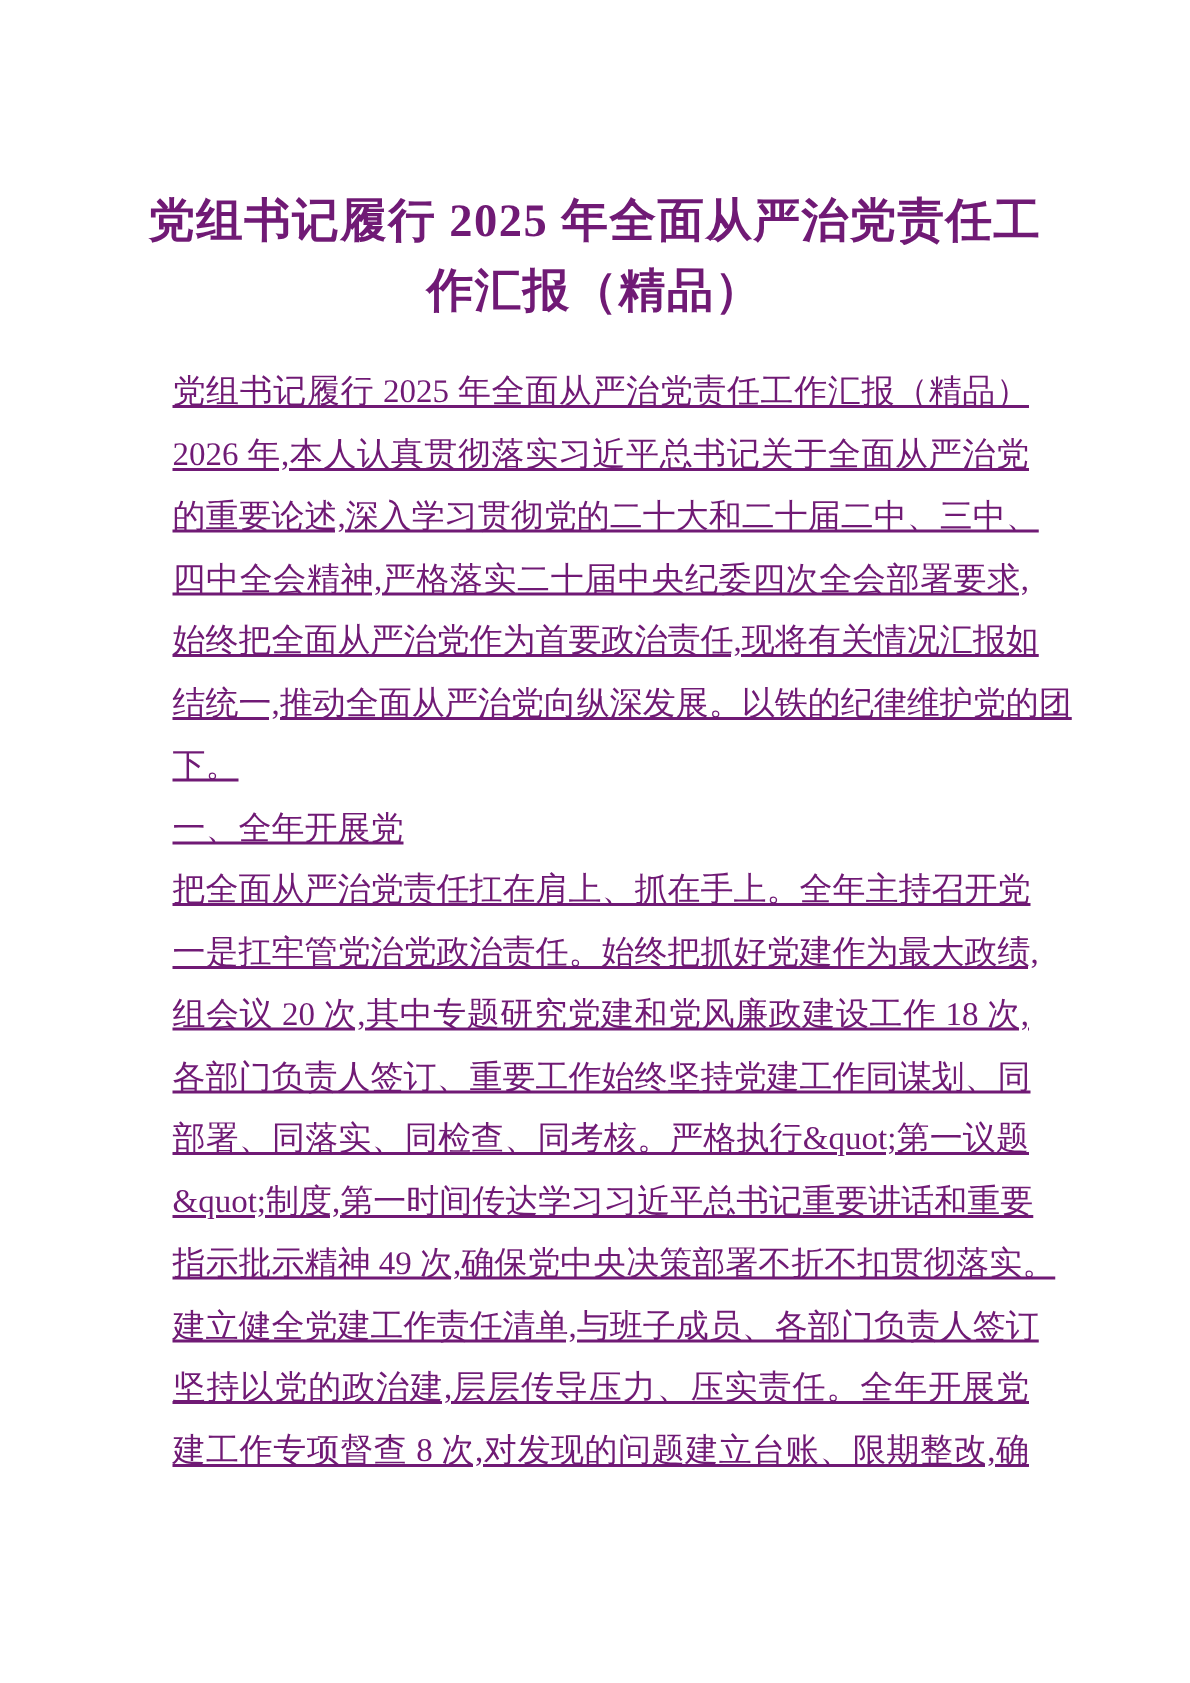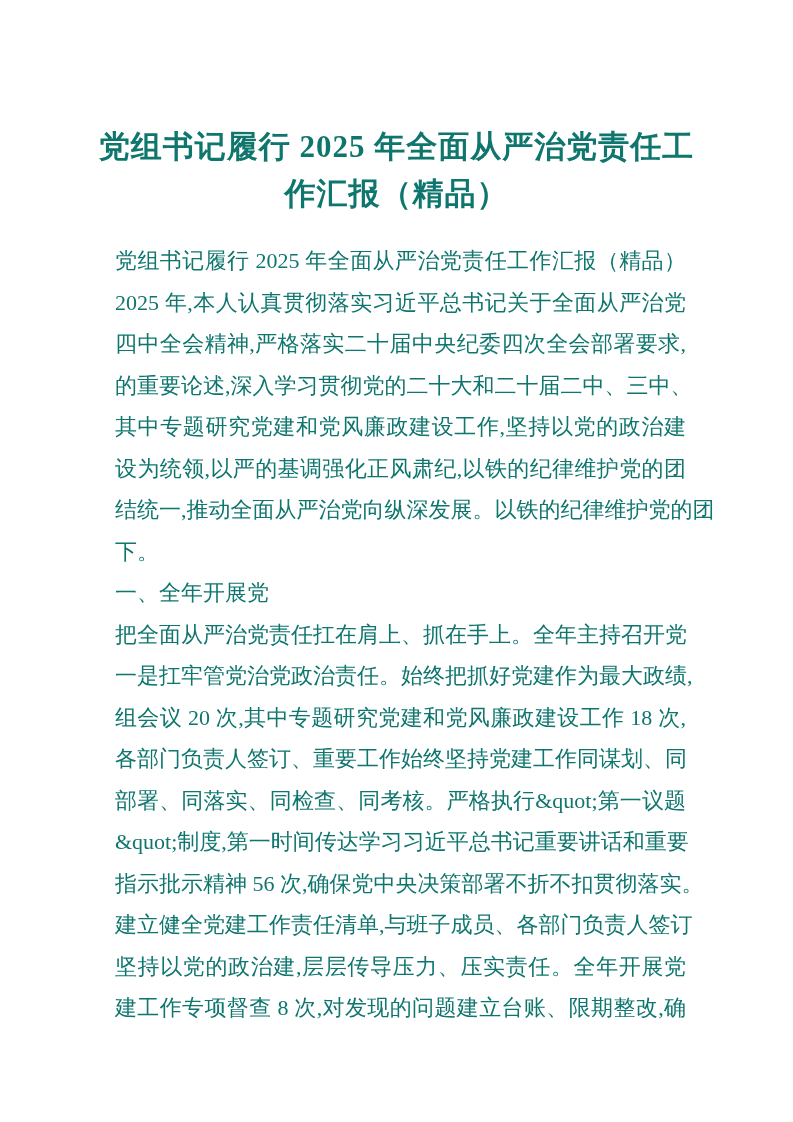--- a/index.html
+++ b/index.html
@@ -1,21 +1,21 @@
 <!DOCTYPE html>
 <html><head>
 <meta charset="utf-8">
 <style>
   html, body { margin: 0; padding: 0; background: #ffffff; }
   .page {
     position: relative;
     width: 793px;
     height: 1122px;
     background: #ffffff;
-    color: #0f766e;
+    color: #701a75;
     font-family: "Liberation Serif", serif;
     overflow: hidden;
   }
   .doc-title {
     position: absolute;
     top: 123px;
     left: 56px;
     width: 681px;
     text-align: center;
     font-size: 31px;
@@ -30,51 +30,51 @@
     width: 571px;
     font-size: 22px;
     line-height: 41.5px;
   }
   .line {
     height: 41.5px;
     text-align: justify;
     text-align-last: justify;
     text-justify: inter-character;
     white-space: nowrap;
+    text-decoration: underline;
   }
   .line.partial {
     text-align: left;
     text-align-last: left;
   }
 </style>
 </head>
 <body>
 
 <div class="page">
 
   <div class="doc-title">
     <div>党组书记履行 2025 年全面从严治党责任工</div>
     <div>作汇报（精品）</div>
   </div>
 
   <div class="doc-body">
     <div class="line">党组书记履行 2025 年全面从严治党责任工作汇报（精品）</div>
-    <div class="line">2025 年,本人认真贯彻落实习近平总书记关于全面从严治党</div>
+    <div class="line">2026 年,本人认真贯彻落实习近平总书记关于全面从严治党</div>
+    <div class="line">的重要论述,深入学习贯彻党的二十大和二十届二中、三中、</div>
     <div class="line">四中全会精神,严格落实二十届中央纪委四次全会部署要求,</div>
-    <div class="line">的重要论述,深入学习贯彻党的二十大和二十届二中、三中、</div>
-    <div class="line">其中专题研究党建和党风廉政建设工作,坚持以党的政治建</div>
-    <div class="line">设为统领,以严的基调强化正风肃纪,以铁的纪律维护党的团</div>
+    <div class="line">始终把全面从严治党作为首要政治责任,现将有关情况汇报如</div>
     <div class="line">结统一,推动全面从严治党向纵深发展。以铁的纪律维护党的团</div>
     <div class="line partial">下。</div>
     <div class="line partial">一、全年开展党</div>
     <div class="line">把全面从严治党责任扛在肩上、抓在手上。全年主持召开党</div>
     <div class="line">一是扛牢管党治党政治责任。始终把抓好党建作为最大政绩,</div>
     <div class="line">组会议 20 次,其中专题研究党建和党风廉政建设工作 18 次,</div>
     <div class="line">各部门负责人签订、重要工作始终坚持党建工作同谋划、同</div>
     <div class="line">部署、同落实、同检查、同考核。严格执行&amp;quot;第一议题</div>
     <div class="line">&amp;quot;制度,第一时间传达学习习近平总书记重要讲话和重要</div>
-    <div class="line">指示批示精神 56 次,确保党中央决策部署不折不扣贯彻落实。</div>
+    <div class="line">指示批示精神 49 次,确保党中央决策部署不折不扣贯彻落实。</div>
     <div class="line">建立健全党建工作责任清单,与班子成员、各部门负责人签订</div>
     <div class="line">坚持以党的政治建,层层传导压力、压实责任。全年开展党</div>
     <div class="line">建工作专项督查 8 次,对发现的问题建立台账、限期整改,确</div>
   </div>
 
 </div>
 
 </body></html>

